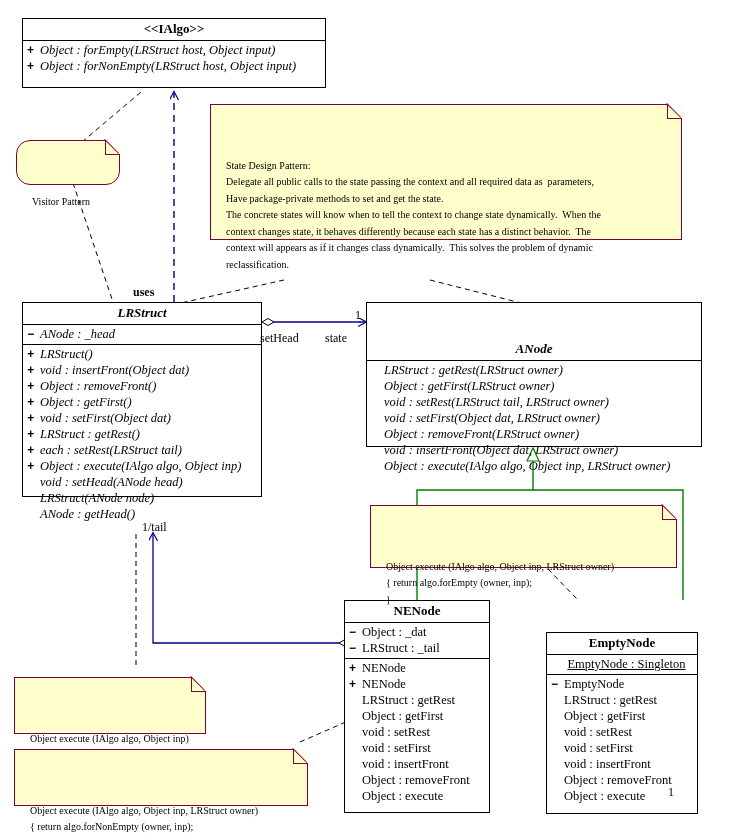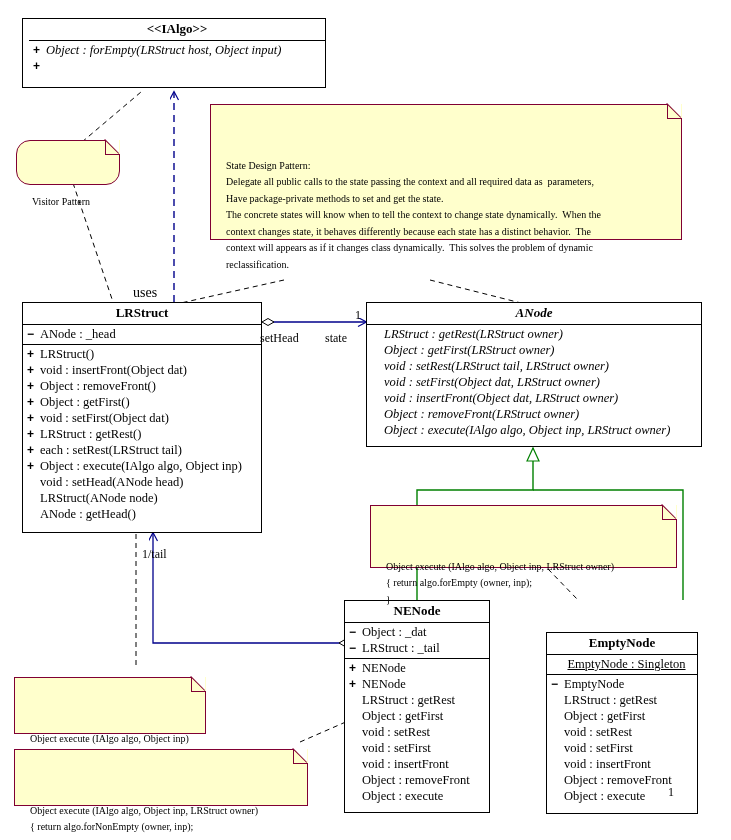--- a/index.html
+++ b/index.html
@@ -13,21 +13,21 @@
 
   
   .uml-class{
     position:absolute;background:#ffffff;border:1px solid #000000;
     box-sizing:border-box;z-index:5;
   }
   .uml-class .cname{
     text-align:center;font-weight:bold;font-size:13px;line-height:16px;
     padding:2px 4px 3px 4px;border-bottom:1px solid #000000;
   }
-  .uml-class .cname.italic{font-style:italic;font-weight:bold;}
+  .uml-class .cname.italic{font-style:italic;font-weight:bold;margin-top:36px;}
   .uml-class .compartment{
     border-bottom:1px solid #000000;padding:1px 0 2px 0;
   }
   .uml-class .compartment.last{border-bottom:none;}
   .uml-class .member{
     font-size:12.5px;line-height:16px;white-space:nowrap;
     padding:0 3px 0 4px;display:flex;align-items:flex-start;
   }
   .uml-class .member .vis{
     display:inline-block;width:13px;flex:0 0 13px;font-weight:bold;
@@ -61,21 +61,21 @@
     transform-origin:0 0;transform:rotate(45deg);
   }
   .note .ntext{position:relative;z-index:2;}
 
   
   .elabel{
     position:absolute;font-size:12px;line-height:13px;z-index:7;
     background:transparent;white-space:nowrap;
     font-family:"Liberation Serif",serif;
   }
-  .elabel.bold{font-weight:normal;font-size:14px;}
+  .elabel.bold{font-weight:bold;font-size:12px;}
 </style>
 </head>
 <body>
 
 <div id="canvas">
 
   <svg class="edges" viewBox="0 0 731 840">
     <defs>
       <marker id="arrOpenBlue" markerWidth="12" markerHeight="12" refX="9" refY="4.5" orient="auto" markerUnits="userSpaceOnUse">
         <path d="M1,0 L9.5,4.5 L1,9" fill="none" stroke="#00008B" stroke-width="1.2"></path>
@@ -111,50 +111,51 @@
     <path d="M690,782 L690,800 L676,800 L676,788" fill="none" stroke="#00008B" stroke-width="1.3"></path>
     <path d="M676,792 L640,792" fill="none" stroke="#000000" stroke-width="1"></path>
 
     <path d="M136,665 L136,533" fill="none" stroke="#000000" stroke-width="1" stroke-dasharray="5,4"></path>
 
     <path d="M300,742 L364,714" fill="none" stroke="#000000" stroke-width="1" stroke-dasharray="5,4"></path>
 
     <path d="M548,569 L578,600" fill="none" stroke="#000000" stroke-width="1" stroke-dasharray="5,4"></path>
   </svg>
 
-  <div class="uml-class" style="left:22px;top:18px;width:304px;height:70px;padding-left:6px;">
+  <div class="uml-class" style="left:22px;top:18px;width:304px;height:70px;">
     <div class="cname">&lt;&lt;IAlgo&gt;&gt;</div>
     <div class="compartment last">
       <div class="member abs">
         <span class="vis">+</span>
         <span class="txt">Object : forEmpty(LRStruct host, Object input)</span>
       </div>
       <div class="member abs">
         <span class="vis">+</span>
+        <span class="txt">Object : forNonEmpty(LRStruct host, Object input)</span>
       </div>
     </div>
   </div>
 
   <div class="note" style="left:16px;top:140px;width:104px;height:45px;border-radius:14px;">
     <div class="fold"></div>
     <div class="ntext">Visitor Pattern</div>
   </div>
 
   <div class="note" style="left:210px;top:104px;width:472px;height:136px;">
     <div class="fold"></div>
     <div class="ntext">State Design Pattern:
 Delegate all public calls to the state passing the context and all required data as  parameters,
 Have package-private methods to set and get the state.
 The concrete states will know when to tell the context to change state dynamically.  When the
 context changes state, it behaves differently because each state has a distinct behavior.  The
 context will appears as if it changes class dynamically.  This solves the problem of dynamic
 reclassification.</div>
   </div>
 
-  <div class="uml-class" style="left:22px;top:302px;width:240px;height:231px;">
+  <div class="uml-class" style="left:22px;top:302px;width:240px;height:195px;font-style:italic;">
     <div class="cname">LRStruct</div>
     <div class="compartment">
       <div class="member">
         <span class="vis">−</span>
         <span class="txt">ANode : _head</span>
       </div>
     </div>
     <div class="compartment last">
       <div class="member">
         <span class="vis">+</span>
@@ -217,25 +218,25 @@
       <div class="member abs">
         <span class="vis"></span>
         <span class="txt">void : setRest(LRStruct tail, LRStruct owner)</span>
       </div>
       <div class="member abs">
         <span class="vis"></span>
         <span class="txt">void : setFirst(Object dat, LRStruct owner)</span>
       </div>
       <div class="member abs">
         <span class="vis"></span>
+        <span class="txt">Object : removeFront(LRStruct owner)</span>
+      </div>
+      <div class="member abs">
+        <span class="vis"></span>
         <span class="txt">void : insertFront(Object dat, LRStruct owner)</span>
-      </div>
-      <div class="member abs">
-        <span class="vis"></span>
-        <span class="txt">Object : removeFront(LRStruct owner)</span>
       </div>
       <div class="member abs">
         <span class="vis"></span>
         <span class="txt">Object : execute(IAlgo algo, Object inp, LRStruct owner)</span>
       </div>
     </div>
   </div>
 
   <div class="note" style="left:370px;top:505px;width:307px;height:63px;">
     <div class="fold"></div>
@@ -351,16 +352,16 @@
     <div class="fold"></div>
     <div class="ntext">Object execute (IAlgo algo, Object inp, LRStruct owner)
 { return algo.forNonEmpty (owner, inp);
 }</div>
   </div>
 
   <div class="elabel bold" style="left:133px;top:286px;">uses</div>
   <div class="elabel" style="left:260px;top:332px;">setHead</div>
   <div class="elabel" style="left:325px;top:332px;">state</div>
   <div class="elabel" style="left:355px;top:309px;">1</div>
-  <div class="elabel" style="left:142px;top:548px;">1/tail</div>
+  <div class="elabel" style="left:142px;top:521px;">1/tail</div>
   <div class="elabel" style="left:668px;top:786px;">1</div>
 
 </div>
 
 </body></html>

